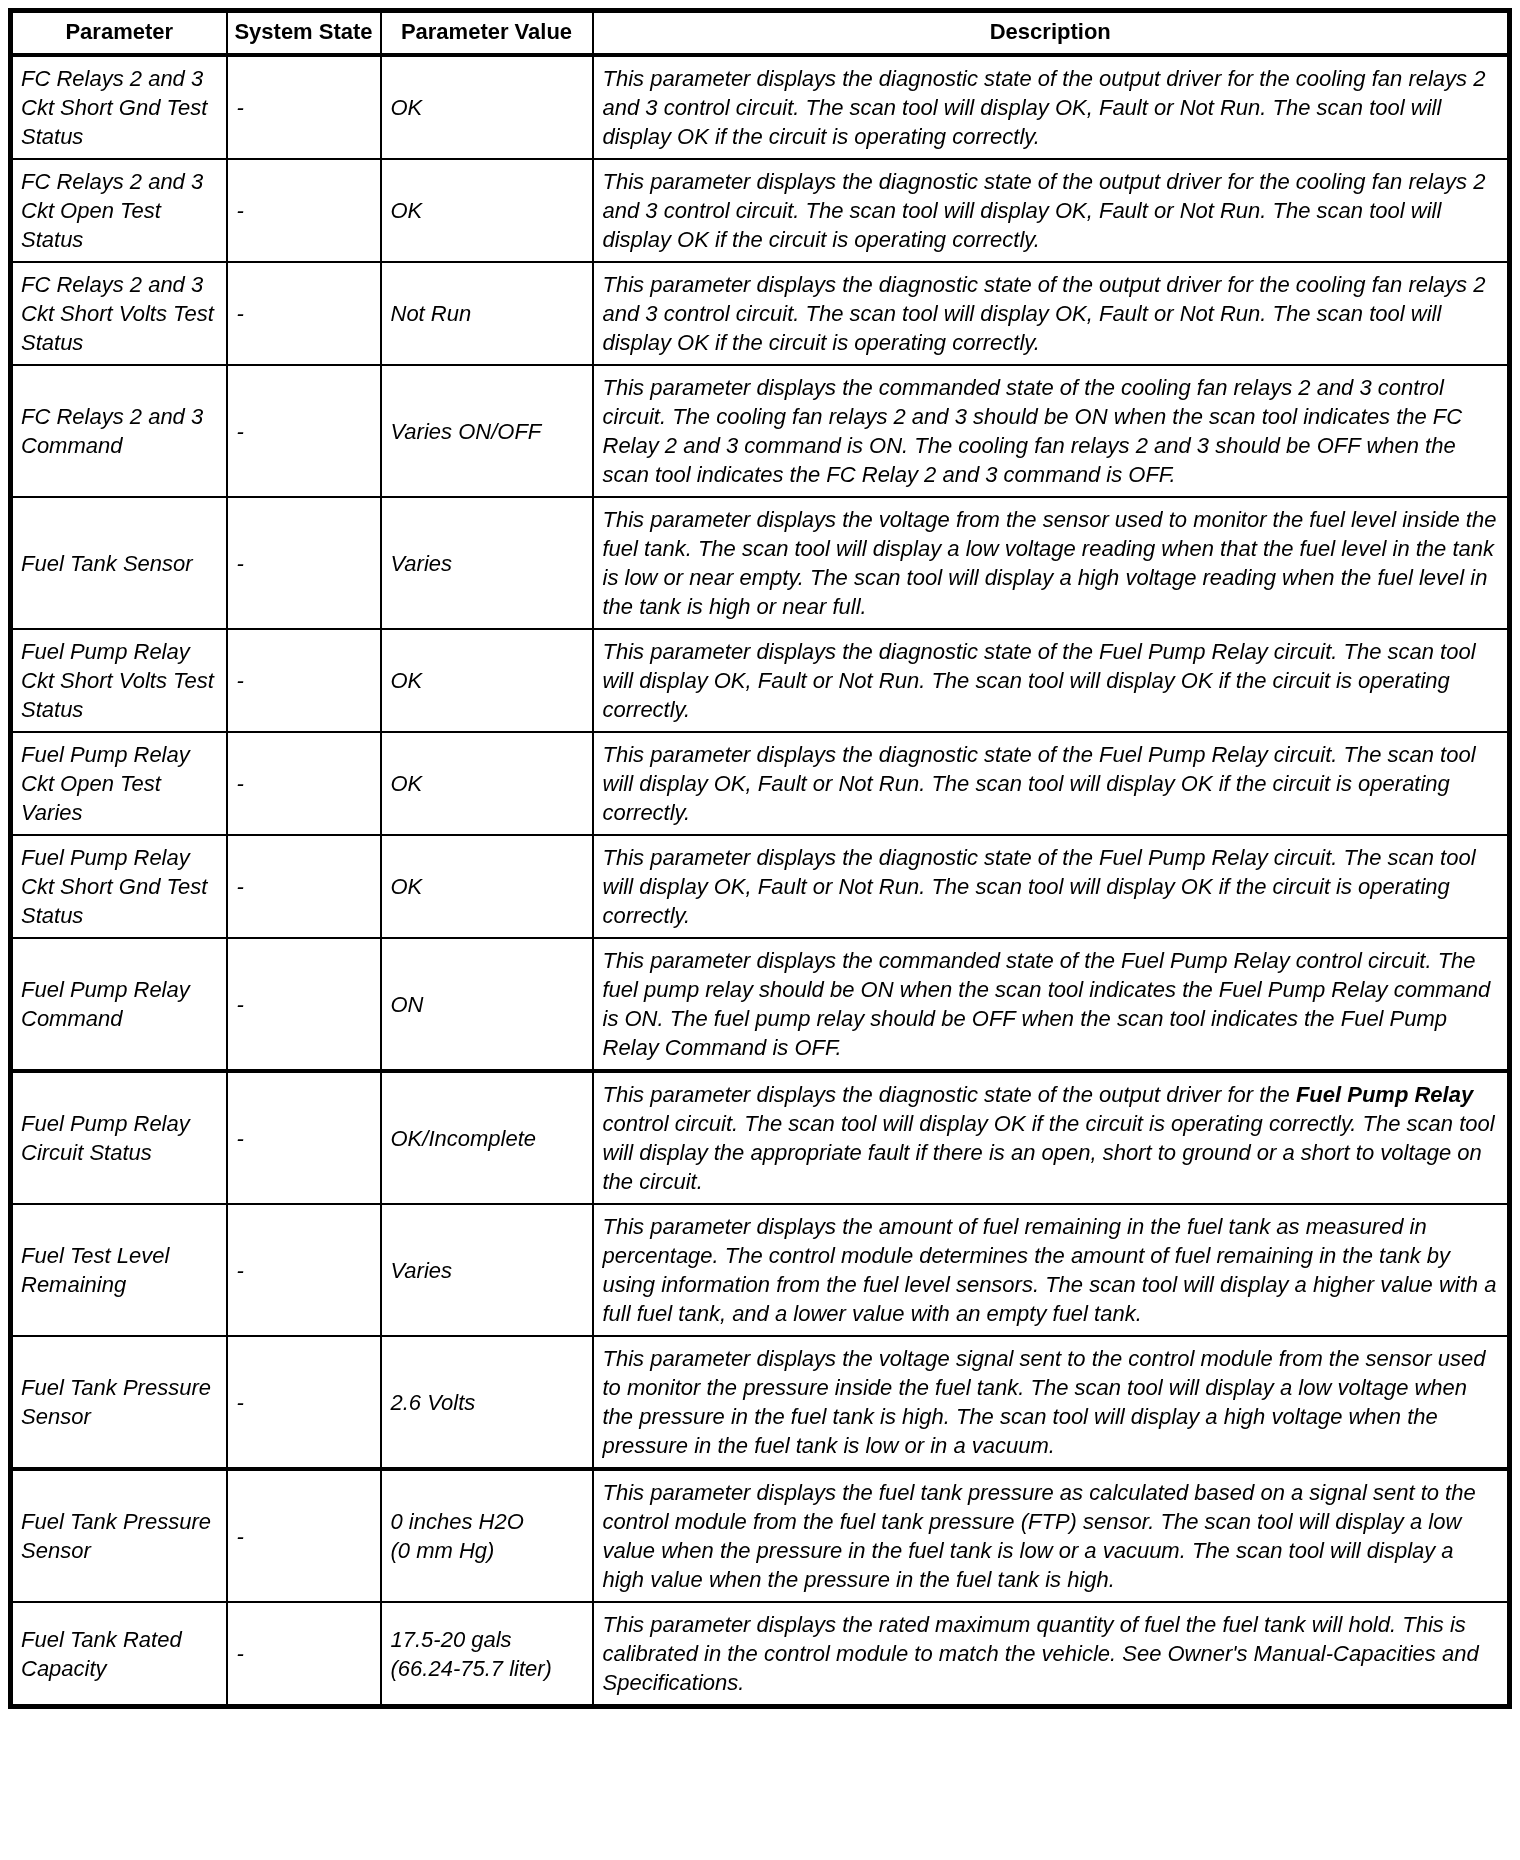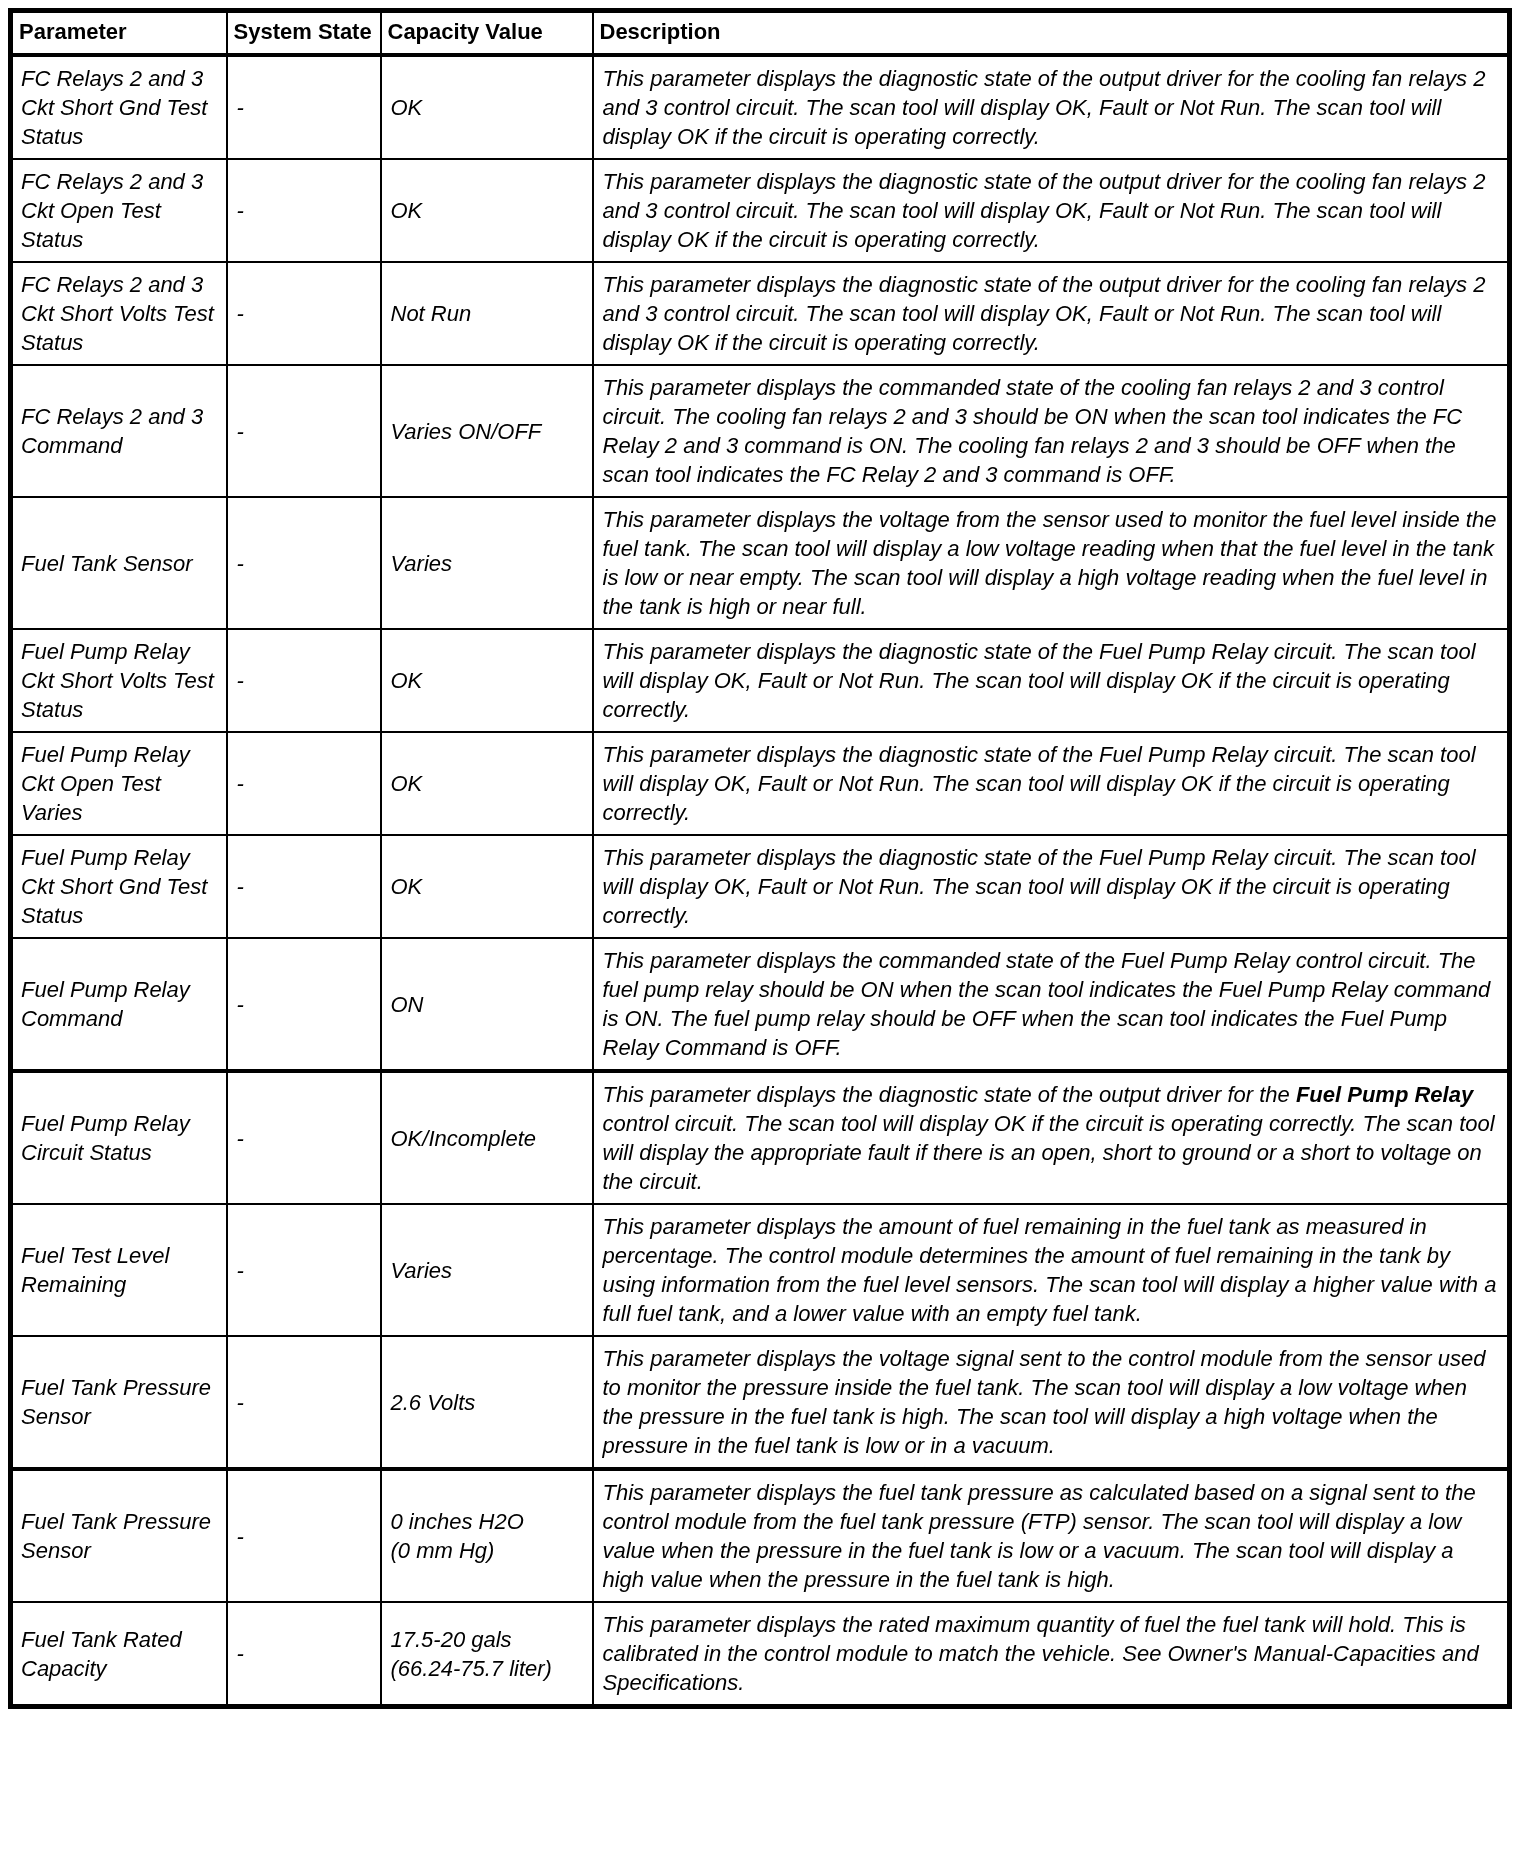--- a/index.html
+++ b/index.html
@@ -21,21 +21,21 @@
     border: 5px solid #000;
   }
   col.c-param    { width: 216px; }
   col.c-state    { width: 154px; }
   col.c-expected { width: 212px; }
   col.c-desc     { width: auto;  }
 
   th {
     font-size: 22px;
     font-weight: bold;
-    text-align: left;
+    text-align: center;
     vertical-align: bottom;
     line-height: 26px;
     padding: 6px 6px 8px 6px;
     border: 2px solid #000;
     border-bottom: 4px solid #000;
   }
   td {
     font-size: 22px;
     line-height: 29px;
     vertical-align: middle;
@@ -59,21 +59,21 @@
     <colgroup>
       <col class="c-param">
       <col class="c-state">
       <col class="c-expected">
       <col class="c-desc">
     </colgroup>
     <thead>
       <tr>
         <th>Parameter</th>
         <th>System State</th>
-        <th>Capacity Value</th>
+        <th>Parameter Value</th>
         <th>Description</th>
       </tr>
     </thead>
     <tbody>
   <tr>
     <td class="cell-param">FC Relays 2 and 3 Ckt Short Gnd Test Status</td>
     <td class="cell-state">-</td>
     <td class="cell-expected">OK</td>
     <td class="cell-desc">This parameter displays the diagnostic state of the output driver for the cooling fan relays 2 and 3 control circuit. The scan tool will display OK, Fault or Not Run. The scan tool will display OK if the circuit is operating correctly.</td>
   </tr>

